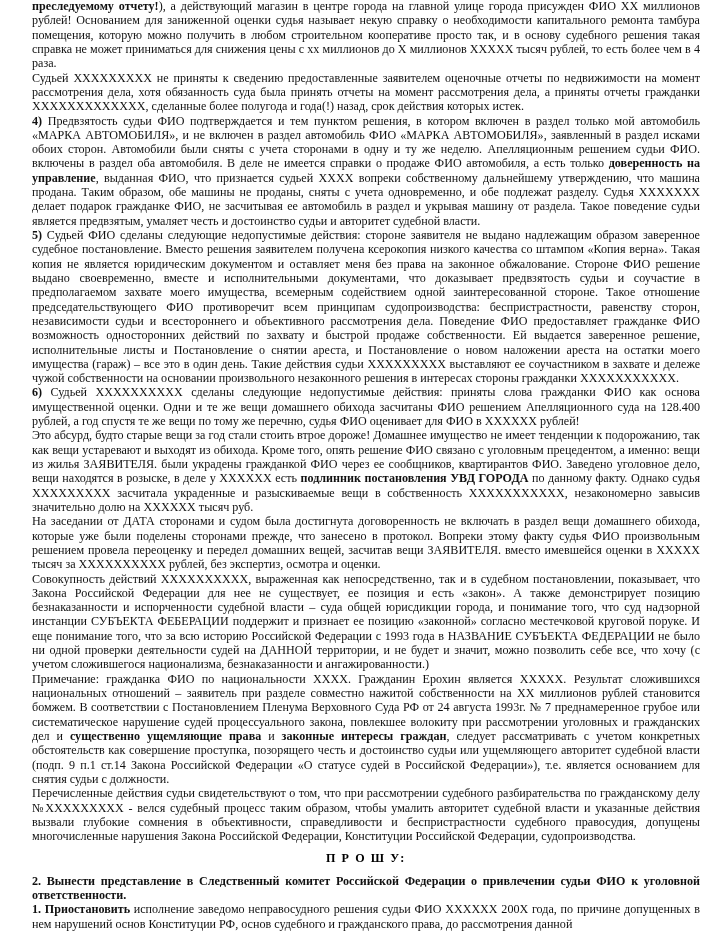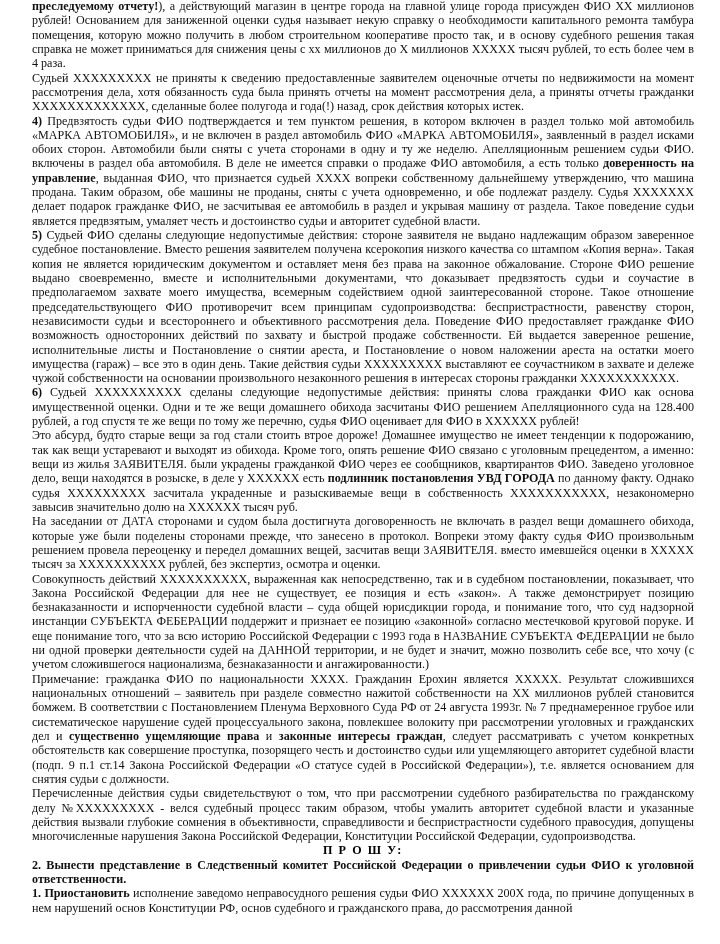--- a/index.html
+++ b/index.html
@@ -10,21 +10,21 @@
   body {
     width: 720px;
     height: 944px;
     overflow: hidden;
     font-family: "Liberation Serif", "DejaVu Serif", serif;
   }
   #doc {
     width: 720px;
     height: 944px;
     box-sizing: border-box;
-    padding: 0 26px 0 32px;
+    padding: 0 20px 0 32px;
     background: #ffffff;
     color: #000000;
   }
   .para {
     margin: 0;
     padding: 0;
     font-size: 12.1px;
     line-height: 14.32px;
     text-align: justify;
     text-justify: inter-word;
@@ -37,21 +37,21 @@
   }
   .para b, .b {
     font-weight: bold;
   }
   .centered {
     text-align: center;
     font-weight: bold;
     letter-spacing: 1.6px;
     font-size: 12.1px;
     line-height: 14.32px;
-    margin: 0;
+    margin: 8px;
   }
   .nojust {
     text-align: left;
   }
 </style>
 </head>
 <body>
 
 <div id="doc">
   <div id="body-paragraphs">

